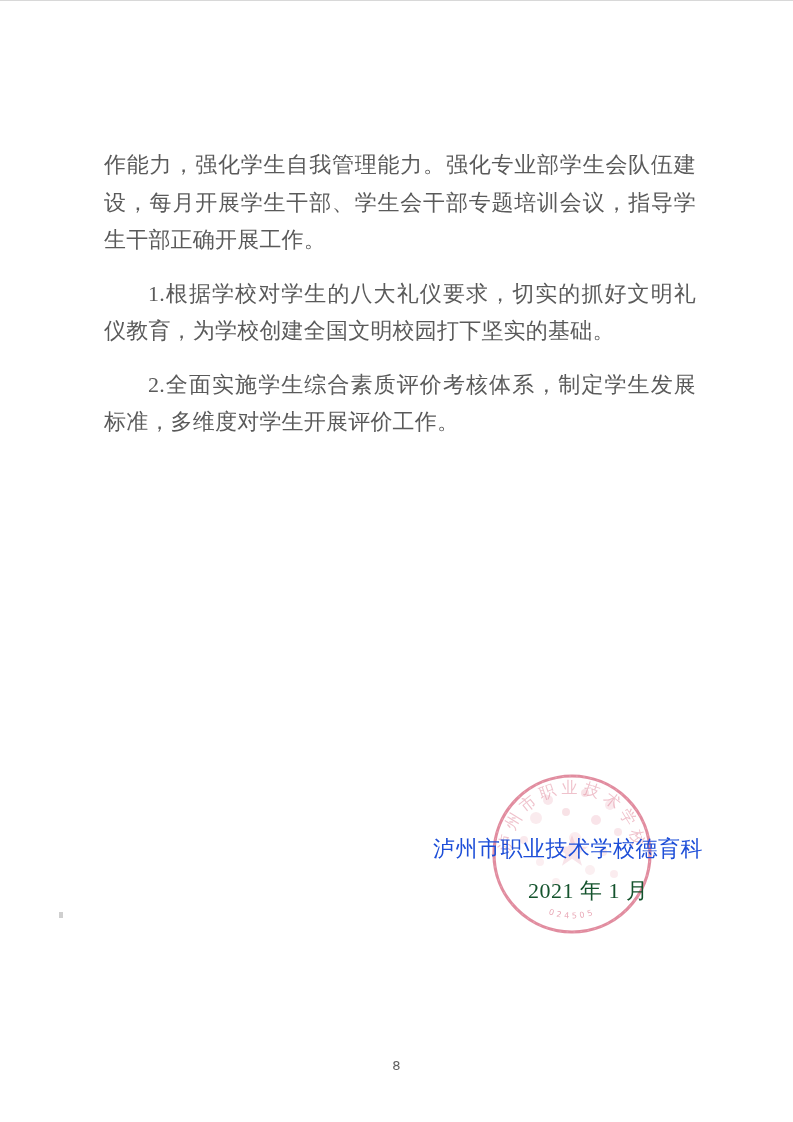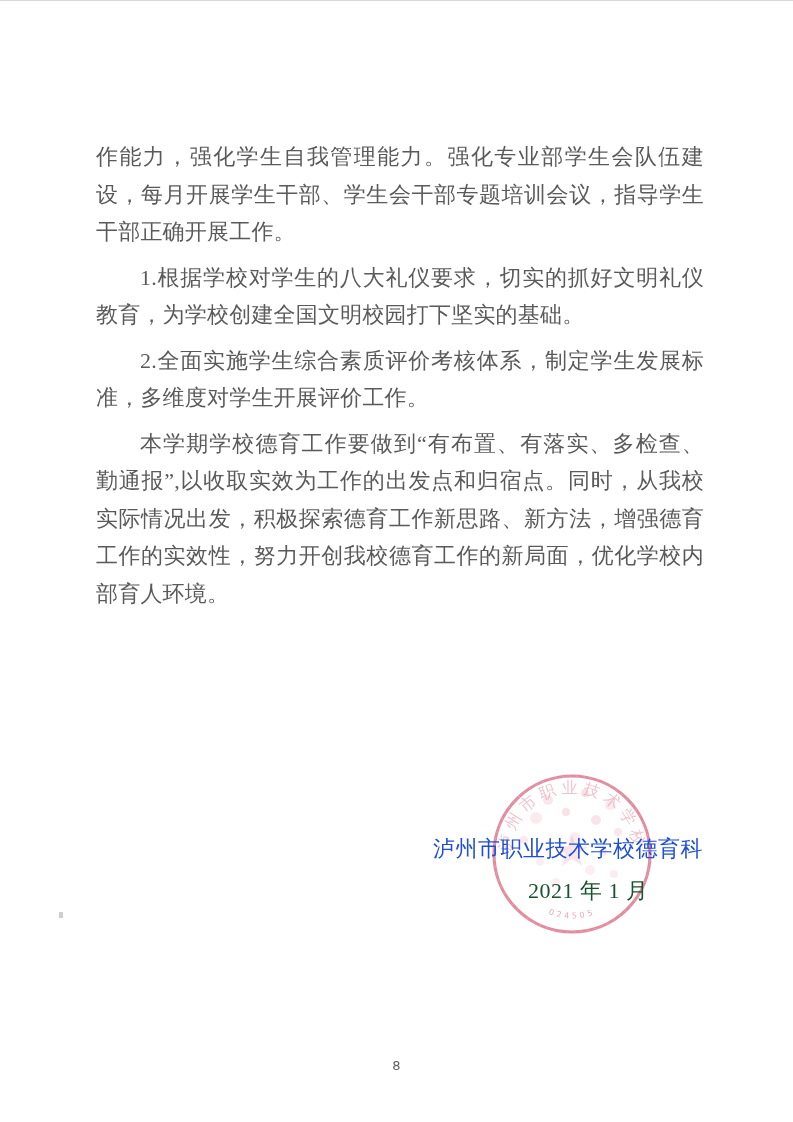--- a/index.html
+++ b/index.html
@@ -16,21 +16,21 @@
   }
   .content {
     position: absolute;
     left: 88px; top: 130px; width: 624px;
     font-size: 22px;
     line-height: 37.5px;
     color: #5a5a5a;
     text-align: justify;
     letter-spacing: 0.2px;
   }
-  .content p { margin: 8px; }
+  .content p { margin: 16px; }
   .content p.indent { text-indent: 2em; }
   .signature-org {
     position: absolute;
     left: 433px; top: 834px;
     font-size: 22px;
     color: #1d4ed8;
     letter-spacing: 0.5px;
     white-space: nowrap;
   }
   .signature-date {
@@ -79,21 +79,20 @@
 </style>
 </head>
 <body>
 
 <div class="scan-edge-line"></div>
 
 <div class="content">
   <p>作能力，强化学生自我管理能力。强化专业部学生会队伍建设，每月开展学生干部、学生会干部专题培训会议，指导学生干部正确开展工作。</p>
   <p class="indent">1.根据学校对学生的八大礼仪要求，切实的抓好文明礼仪教育，为学校创建全国文明校园打下坚实的基础。</p>
   <p class="indent">2.全面实施学生综合素质评价考核体系，制定学生发展标准，多维度对学生开展评价工作。</p>
-  <p class="indent">本学期学校德育工作要做到“有布置、有落实、多检查、勤通报”,以收取实效为工作的出发点和归宿点。同时，从我校实际情况出发，积极探索德育工作新思路、新方法，增强德育工作的实效性，努力开创我校德育工作的新局面，优化学校内部育人环境。</p>
 </div>
 
 <svg class="seal-svg" viewBox="487 769 172 172" xmlns="http://www.w3.org/2000/svg">
   <defs>
     <path id="seal-top-arc" d="M 518 885 A 62 62 0 1 1 626 885" fill="none"></path>
     <path id="seal-bottom-arc" d="M 520 892 A 64.5 64.5 0 0 0 624 892" fill="none"></path>
   </defs>
 
   <circle cx="572" cy="854" r="78" fill="none" stroke="#d6607a" stroke-width="3.2" opacity="0.72"></circle>
   <circle cx="572" cy="854" r="78" fill="none" stroke="#eeb3c0" stroke-width="1.2" stroke-dasharray="2 5" opacity="0.5"></circle>

